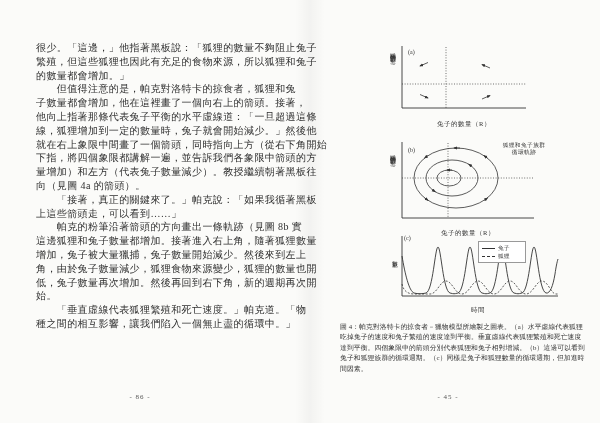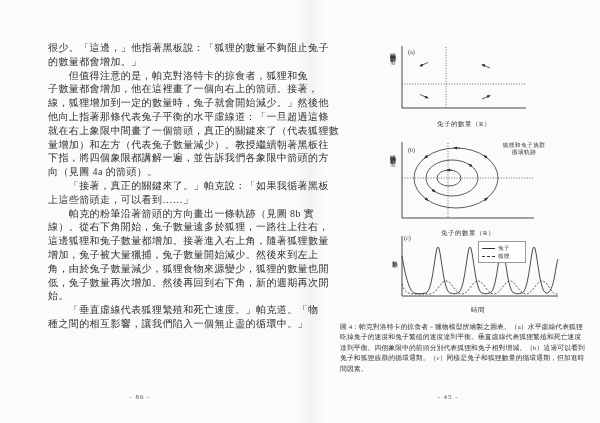--- a/index.html
+++ b/index.html
@@ -6,21 +6,21 @@
   .spread{
     position:relative;width:600px;height:423px;
     background:#fbfbf9;overflow:hidden;
     font-family:"Liberation Serif","DejaVu Serif",serif;
     color:#2f2f2f;
   }
   .fold{position:absolute;left:295px;top:0;width:30px;height:423px;
     background:linear-gradient(to right,rgba(0,0,0,0),rgba(0,0,0,0.035),rgba(0,0,0,0));}
   
   .body-text{position:absolute;left:36px;top:41px;width:272px;}
-  .txt-line{font-size:10px;line-height:13.8px;height:13.8px;letter-spacing:0.4px;white-space:nowrap;margin-left:12px;}
+  .txt-line{font-size:10px;line-height:13.8px;height:13.8px;letter-spacing:0.4px;white-space:nowrap;}
   .pagenum{position:absolute;top:393px;font-size:7px;letter-spacing:1px;color:#555;text-align:center;}
   .pagenum.left{left:100px;width:80px;}
   .pagenum.right{left:418px;width:60px;}
   
   .fig{position:absolute;}
   .vlabel{position:absolute;writing-mode:vertical-rl;text-orientation:mixed;
     font-size:6px;letter-spacing:1.2px;color:#333;white-space:nowrap;}
   .xlabel{position:absolute;text-align:center;font-size:6.5px;letter-spacing:0.5px;color:#333;}
   svg{position:absolute;overflow:visible;}
   svg text{font-family:inherit;fill:#333;}
@@ -34,33 +34,33 @@
   .cap-line{font-size:6.8px;line-height:10.4px;letter-spacing:0.1px;color:#333;white-space:nowrap;}
 </style>
 </head>
 <body>
 
 <div class="spread">
   <div class="fold"></div>
 
   <div class="body-text">
     <div class="txt-line">很少。「這邊，」他指著黑板說：「狐狸的數量不夠阻止兔子</div>
+    <div class="txt-line">繁殖，但這些狐狸也因此有充足的食物來源，所以狐狸和兔子</div>
     <div class="txt-line">的數量都會增加。」</div>
     <div class="txt-line">　　但值得注意的是，帕克對洛特卡的掠食者，狐狸和兔</div>
     <div class="txt-line">子數量都會增加，他在這裡畫了一個向右上的箭頭。接著，</div>
+    <div class="txt-line">他向上指著那條代表兔子平衡的水平虛線道：「一旦超過這條</div>
     <div class="txt-line">線，狐狸增加到一定的數量時，兔子就會開始減少。」然後他</div>
-    <div class="txt-line">他向上指著那條代表兔子平衡的水平虛線道：「一旦超過這條</div>
-    <div class="txt-line">就在右上象限中間畫了一個箭頭，真正的關鍵來了（代表狐狸數</div>
+    <div class="txt-line">就在右上象限中間畫了一個箭頭，同時指向上方（從右下角開始</div>
+    <div class="txt-line">下指，將四個象限都講解一遍，並告訴我們各象限中箭頭的方</div>
     <div class="txt-line">量增加）和左方（代表兔子數量減少）。教授繼續朝著黑板往</div>
-    <div class="txt-line">下指，將四個象限都講解一遍，並告訴我們各象限中箭頭的方</div>
     <div class="txt-line">向（見圖 4a 的箭頭）。</div>
     <div class="txt-line">　　「接著，真正的關鍵來了。」帕克說：「如果我循著黑板</div>
     <div class="txt-line">上這些箭頭走，可以看到……」</div>
     <div class="txt-line">　　帕克的粉筆沿著箭頭的方向畫出一條軌跡（見圖 8b 實</div>
-    <div class="txt-line">線）。從右下角開始，兔子數量遠多於狐狸，一路往上往右，</div>
     <div class="txt-line">這邊狐狸和兔子數量都增加。接著進入右上角，隨著狐狸數量</div>
     <div class="txt-line">增加，兔子被大量獵捕，兔子數量開始減少。然後來到左上</div>
     <div class="txt-line">角，由於兔子數量減少，狐狸食物來源變少，狐狸的數量也開</div>
     <div class="txt-line">低，兔子數量再次增加。然後再回到右下角，新的週期再次開</div>
     <div class="txt-line">始。</div>
     <div class="txt-line">　　「垂直虛線代表狐狸繁殖和死亡速度。」帕克道。「物</div>
     <div class="txt-line">種之間的相互影響，讓我們陷入一個無止盡的循環中。」</div>
   </div>
   <div class="pagenum left">- 86 -</div>
 

